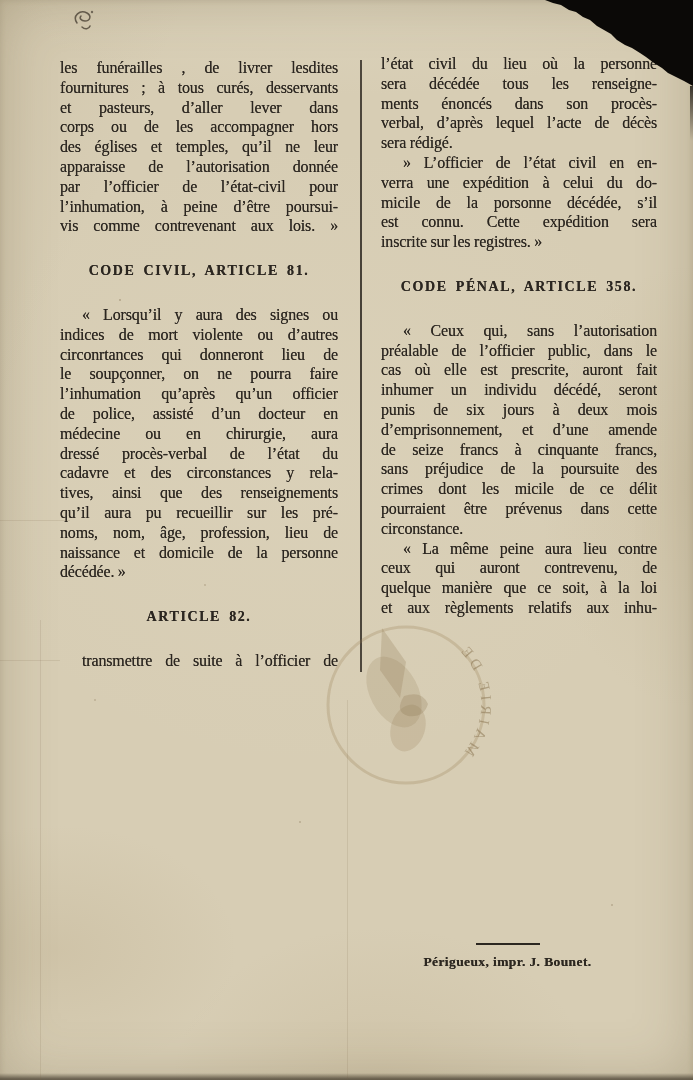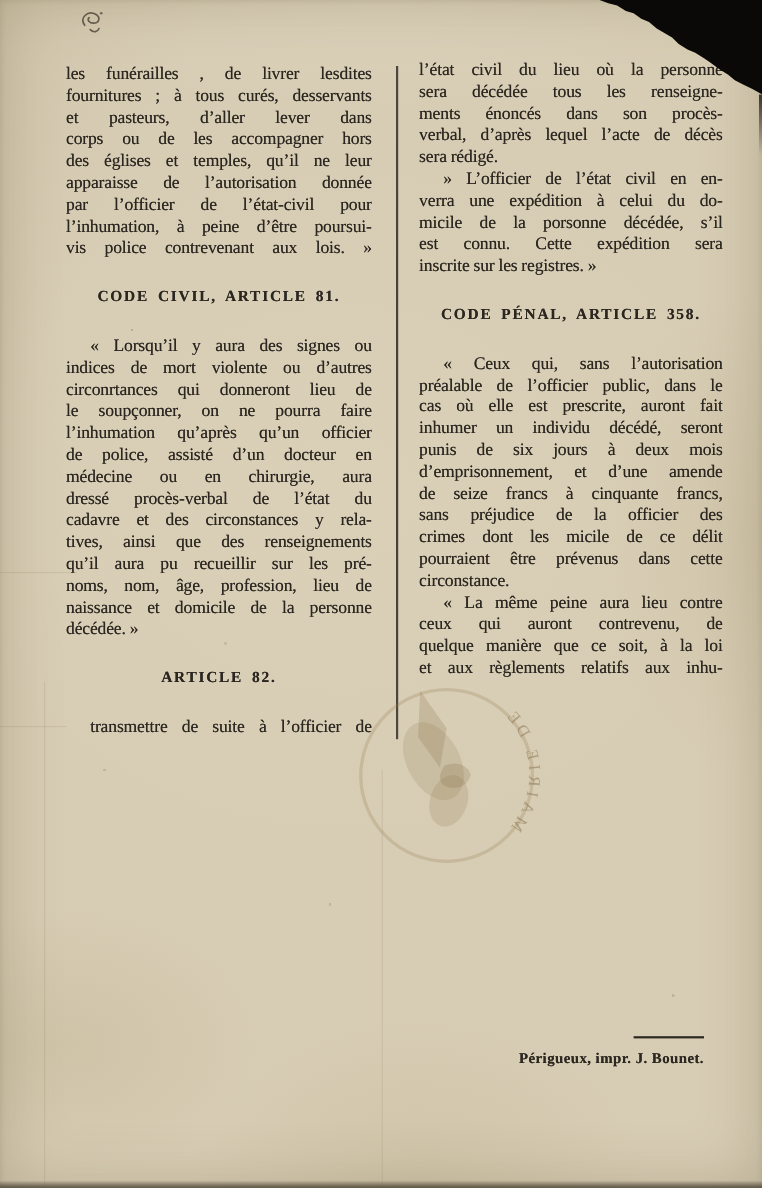--- a/index.html
+++ b/index.html
@@ -44,21 +44,21 @@
               background:linear-gradient(to bottom,rgba(10,8,6,.75),rgba(10,8,6,0));}
   .bottom-edge{position:absolute;left:0;bottom:0;width:100%;height:7px;
                background:linear-gradient(to bottom,rgba(0,0,0,0),rgba(35,28,18,.55) 85%);}
   .crease{position:absolute;background:rgba(120,100,68,.14);}
   .crease.v1{left:40px;top:620px;width:1px;height:460px;}
   .crease.v2{left:347px;top:700px;width:1px;height:380px;}
   .crease.h1{left:0;top:520px;width:70px;height:1px;}
   .crease.h2{left:0;top:660px;width:60px;height:1px;}
   .ink-mark{position:absolute;left:70px;top:6px;}
   .stamp{position:absolute;left:308px;top:600px;width:210px;height:210px;opacity:.85;}
-  .footer{position:absolute;left:375px;top:936px;width:265px;text-align:right;color:#2c2720;}
+  .footer{position:absolute;left:375px;top:936px;width:265px;text-align:center;color:#2c2720;}
   .footer-rule{display:inline-block;width:64px;height:2px;background:#2c2720;margin-bottom:5px;}
   .imprint{font-size:13.5px;font-weight:bold;letter-spacing:.4px;
            text-shadow:0 0 .4px rgba(44,39,32,.8);}
 </style>
 </head>
 <body>
 
 <div class="page">
 
   <svg class="ink-mark" width="30" height="28" viewBox="0 0 30 28">
@@ -69,21 +69,21 @@
   <div class="col col-left">
     <div class="para">
         <div class="line">les funérailles , de livrer lesdites</div>
         <div class="line">fournitures ; à tous curés, desservants</div>
         <div class="line">et pasteurs, d’aller lever dans</div>
         <div class="line">corps ou de les accompagner hors</div>
         <div class="line">des églises et temples, qu’il ne leur</div>
         <div class="line">apparaisse de l’autorisation donnée</div>
         <div class="line">par l’officier de l’état-civil pour</div>
         <div class="line">l’inhumation, à peine d’être poursui-</div>
-        <div class="line">vis police contrevenant aux lois. »</div>
+        <div class="line">vis comme contrevenant aux lois. »</div>
       </div>
     <h2 class="heading">CODE CIVIL, ARTICLE 81.</h2>
     <div class="para indent">
         <div class="line">« Lorsqu’il y aura des signes ou</div>
         <div class="line">indices de mort violente ou d’autres</div>
         <div class="line">circonrtances qui donneront lieu de</div>
         <div class="line">le soupçonner, on ne pourra faire</div>
         <div class="line">l’inhumation qu’après qu’un officier</div>
         <div class="line">de police, assisté d’un docteur en</div>
         <div class="line">médecine ou en chirurgie, aura</div>
@@ -120,21 +120,21 @@
       </div>
     <h2 class="heading">CODE PÉNAL, ARTICLE 358.</h2>
     <div class="para indent">
         <div class="line">« Ceux qui, sans l’autorisation</div>
         <div class="line">préalable de l’officier public, dans le</div>
         <div class="line">cas où elle est prescrite, auront fait</div>
         <div class="line">inhumer un individu décédé, seront</div>
         <div class="line">punis de six jours à deux mois</div>
         <div class="line">d’emprisonnement, et d’une amende</div>
         <div class="line">de seize francs à cinquante francs,</div>
-        <div class="line">sans préjudice de la officier des</div>
+        <div class="line">sans préjudice de la poursuite des</div>
         <div class="line">crimes dont les micile de ce délit</div>
         <div class="line">pourraient être prévenus dans cette</div>
         <div class="line noj">circonstance.</div>
       </div>
     <div class="para indent">
         <div class="line">« La même peine aura lieu contre</div>
         <div class="line">ceux qui auront contrevenu, de</div>
         <div class="line">quelque manière que ce soit, à la loi</div>
         <div class="line">et aux règlements relatifs aux inhu-</div>
       </div>

